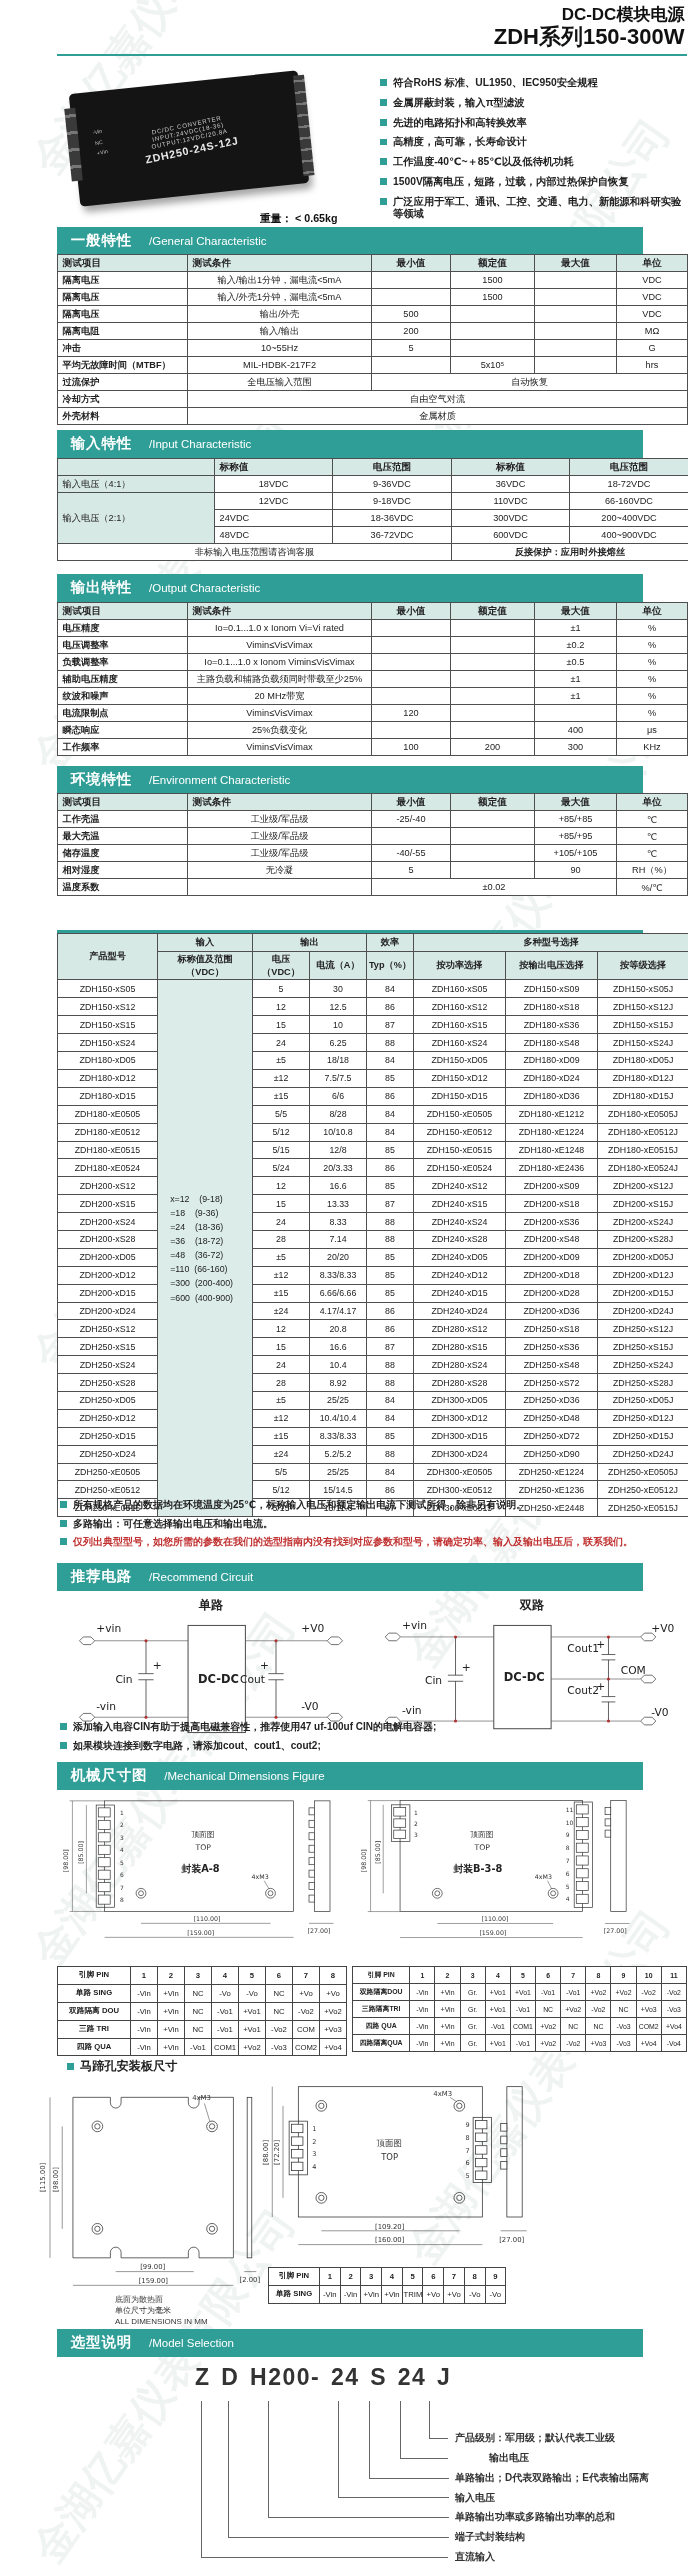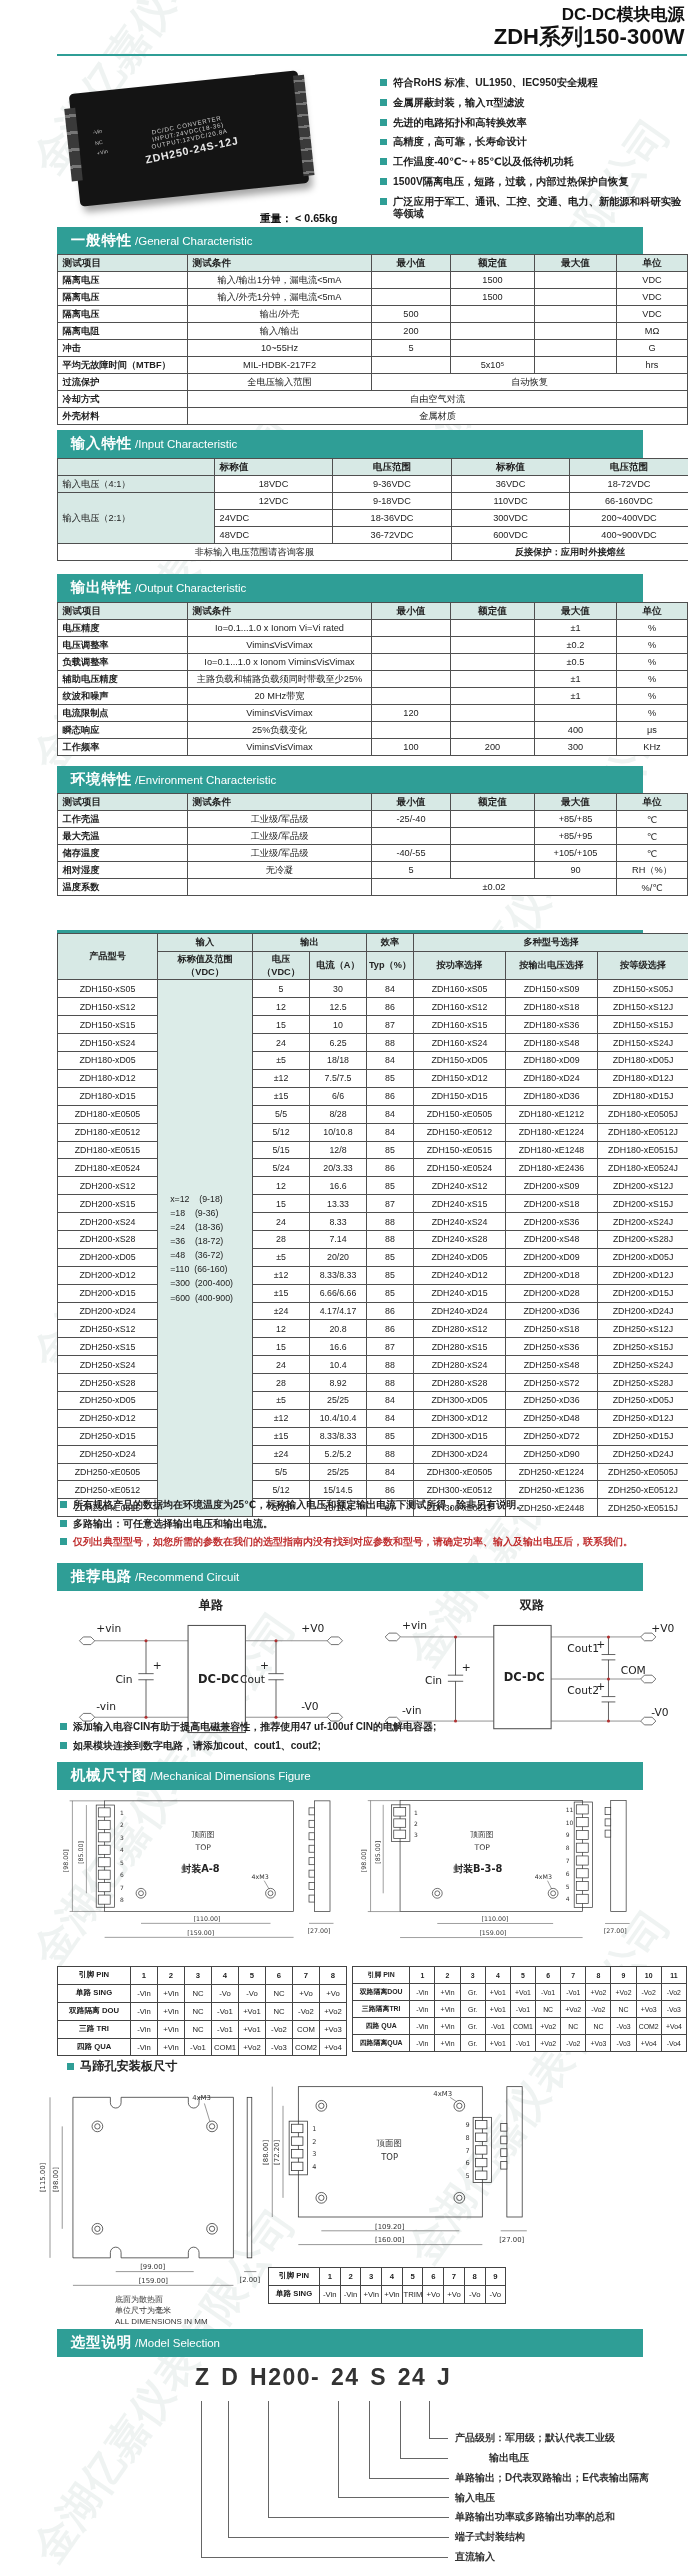--- a/index.html
+++ b/index.html
@@ -31,21 +31,21 @@
   
   .features{position:absolute;top:77px;left:380px;width:306px;z-index:2;}
   .bullet-item{display:flex;align-items:flex-start;margin-bottom:6.9px;font-size:10.3px;font-weight:bold;color:#222;line-height:1.25;}
   .bullet-sq{flex:0 0 6.9px;width:6.9px;height:6.9px;background:#2f9e96;margin:2.3px 6.1px 0 0;}
   .bullet-item.red span:last-child{color:#c03030;}
   .notes .bullet-item{font-weight:bold;font-size:10px;margin-bottom:6.1px;}
   
   .secbar{position:absolute;left:57px;width:586px;height:27.6px;background:#2f9e96;color:#fff;
           display:flex;align-items:center;padding-left:13.8px;box-sizing:border-box;z-index:2;}
   .sec-zh{font-size:14.5px;font-weight:bold;letter-spacing:0.8px;}
-  .sec-en{font-size:11.5px;margin-left:3px;text-align:right;}
+  .sec-en{font-size:11.5px;margin-left:17px;text-align:right;}
   
   table{border-collapse:collapse;table-layout:fixed;background:#fff;z-index:2;}
   .t-char{position:absolute;left:57px;width:630px;font-size:9.2px;}
   .t-char th,.t-char td{border:0.8px solid #4f4f4f;padding:1.5px 4.6px;height:13px;text-align:center;overflow:hidden;}
   .t-char th{background:#d7e9e5;font-weight:bold;font-size:9.6px;}
   .t-char th:nth-child(1),.t-char th:nth-child(2){text-align:left;}
   .t-char td:first-child{text-align:left;font-weight:bold;}
   .t-char td.c{text-align:center !important;font-weight:normal;}
   .t-char td.lab{background:#d7e9e5;font-weight:bold;text-align:left;}
   .t-char td.b{font-weight:bold;text-align:center;}

